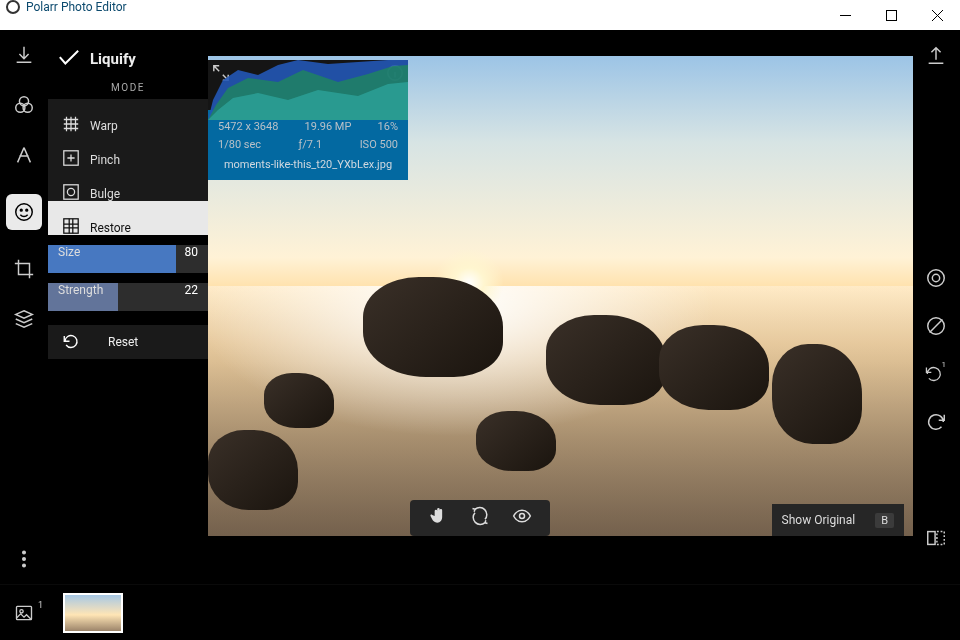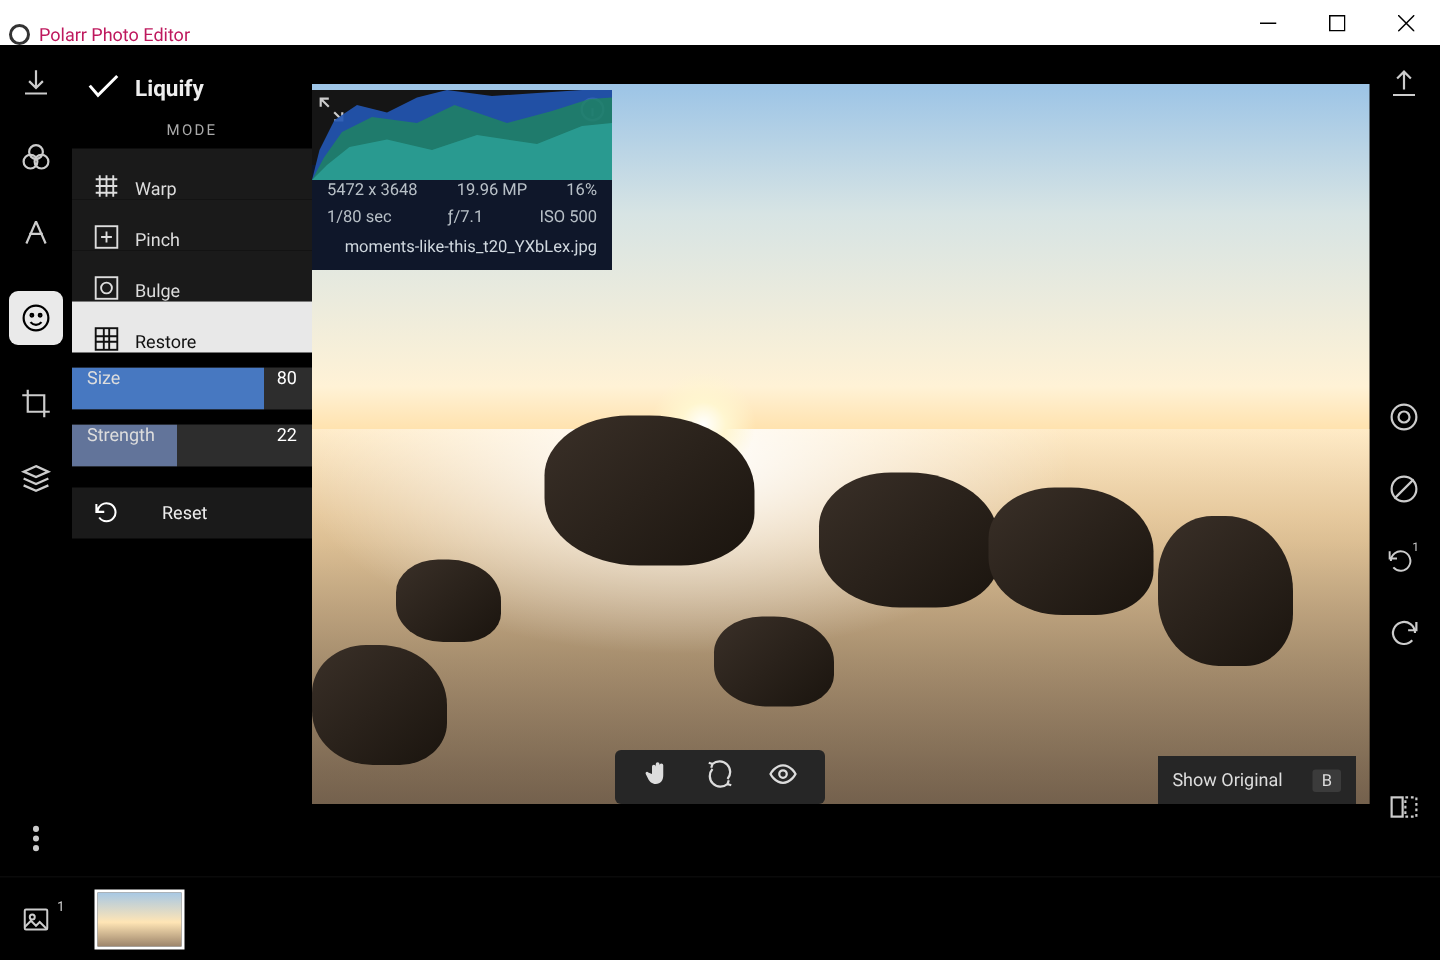--- a/index.html
+++ b/index.html
@@ -1,19 +1,19 @@
 <!DOCTYPE html>
 <html><head>
 <meta charset="utf-8">
 <style>
 *{box-sizing:border-box;margin:0;padding:0;font-family:-apple-system,BlinkMacSystemFont,"Segoe UI",Roboto,sans-serif;user-select:none}
 html,body{width:960px;height:640px;overflow:hidden;background:#fff}
 .window{width:960px;height:640px;display:flex;flex-direction:column;background:#000}
 
-.titlebar{height:30px;background:#fff;color:#be185d;display:flex;align-items:flex-end;flex:0 0 30px}
+.titlebar{height:30px;background:#fff;color:#0c4a6e;display:flex;align-items:flex-start;flex:0 0 30px}
 .titlebar .icon-circle{width:14px;height:14px;border:2px solid #333;border-radius:50%;margin-left:6px}
 .titlebar .title{font-size:12px;margin-left:6px}
 .titlebar .spacer{flex:1}
 .win-btn{width:46px;height:30px;display:flex;align-items:center;justify-content:center}
 .win-btn svg{width:11px;height:11px;stroke:#000;fill:none;stroke-width:1}
 
 .appbody{flex:1;display:flex;min-height:0;position:relative}
 
 .rail-l{width:48px;background:#000;display:flex;flex-direction:column;align-items:center;padding-top:14px;gap:28px;position:relative}
 .rail-l .ic{width:22px;height:22px;display:flex;align-items:center;justify-content:center;color:#ccc;cursor:pointer}
@@ -44,23 +44,23 @@
 .photo::before{content:"";position:absolute;left:0;right:0;top:48%;height:52%;background:
   radial-gradient(ellipse at 35% 8%,#fff 0%,rgba(255,255,255,0) 40%),
   linear-gradient(180deg,rgba(255,255,255,.3) 0%,rgba(220,200,170,.4) 30%,rgba(120,100,80,.6) 100%)}
 .photo .sun{position:absolute;left:32%;top:40%;width:70px;height:70px;border-radius:50%;background:radial-gradient(circle,#ffffff 0%,#fff6d0 30%,rgba(255,255,255,0) 70%)}
 .rock{position:absolute;border-radius:40% 50% 35% 45%;background:linear-gradient(140deg,#3a3028,#1a140e)}
 
 .histo{position:absolute;left:208px;top:30px;z-index:5;width:200px}
 .histo-top{height:50px;background:#151515;display:flex;justify-content:space-between;align-items:flex-start;padding:4px}
 .histo-top .expand svg,.histo-top .info svg{width:18px;height:18px;stroke:#ccc;fill:none;stroke-width:1.6}
 .histo-chart{position:absolute;left:0;bottom:60px;width:200px;height:60px;pointer-events:none}
-.histo-meta{background:#0f172a;color:#b8c0c7;font-size:11px;padding:8px 10px 6px;line-height:1.65}
+.histo-meta{background:#0369a1;color:#b8c0c7;font-size:11px;padding:8px 10px 6px;line-height:1.65}
 .histo-meta .row{display:flex;justify-content:space-between}
-.histo-meta .filename{text-align:right;margin-top:2px;color:#d0d8df}
+.histo-meta .filename{text-align:center;margin-top:2px;color:#d0d8df}
 
 .rail-r{width:48px;display:flex;flex-direction:column;align-items:center;padding-top:14px;gap:24px}
 .rail-r .ic,.rail-r .ic-bottom{width:24px;height:24px;color:#ccc;display:flex;align-items:center;justify-content:center;cursor:pointer}
 .rail-r svg{width:22px;height:22px;stroke:currentColor;fill:none;stroke-width:1.6}
 .rail-r .spacer{flex:1}
 .rail-r .badge{font-size:8px;position:relative;top:-10px;left:-2px;color:#ccc}
 
 .photo-tools{position:absolute;left:50%;transform:translateX(-50%);bottom:48px;background:#262626;height:36px;border-radius:4px;display:flex;align-items:center;gap:22px;padding:0 18px;z-index:6}
 .photo-tools svg{width:20px;height:20px;stroke:#ddd;fill:none;stroke-width:1.8}
 .photo-tools .hand{fill:#ddd;stroke:none}

